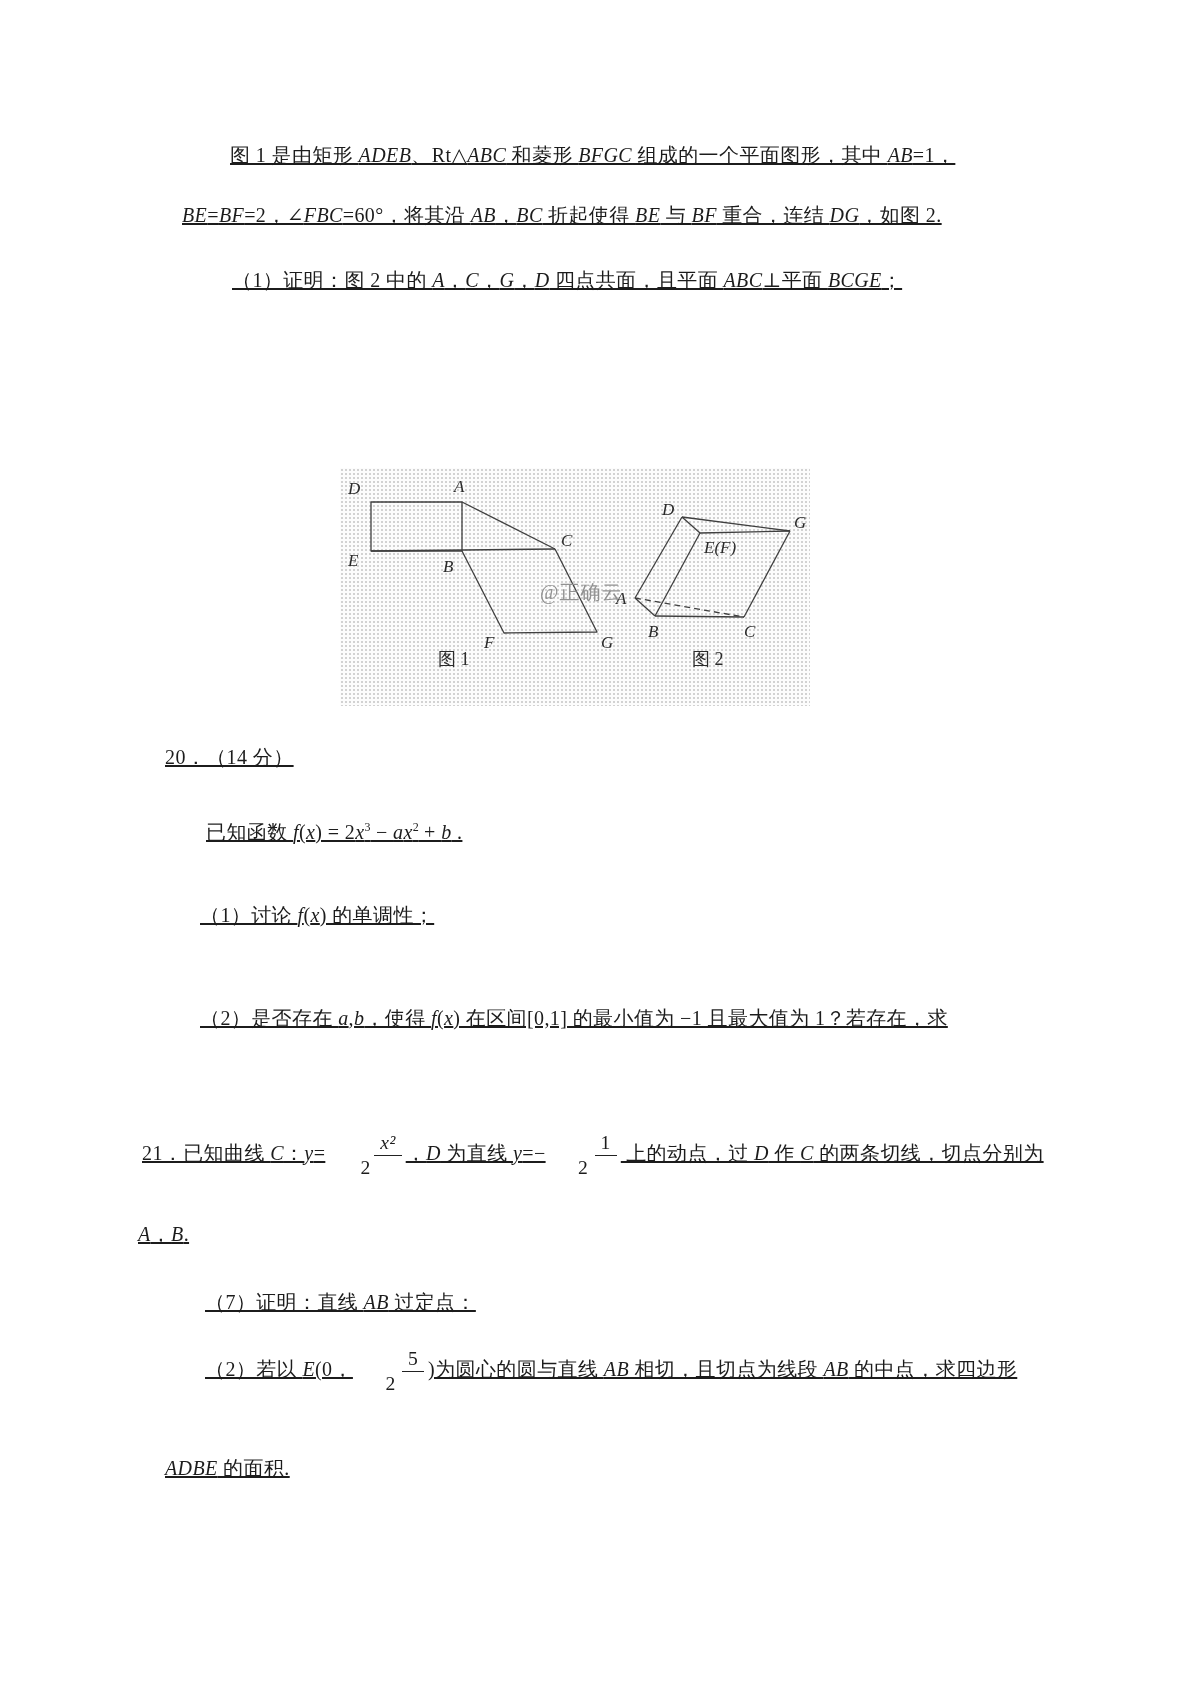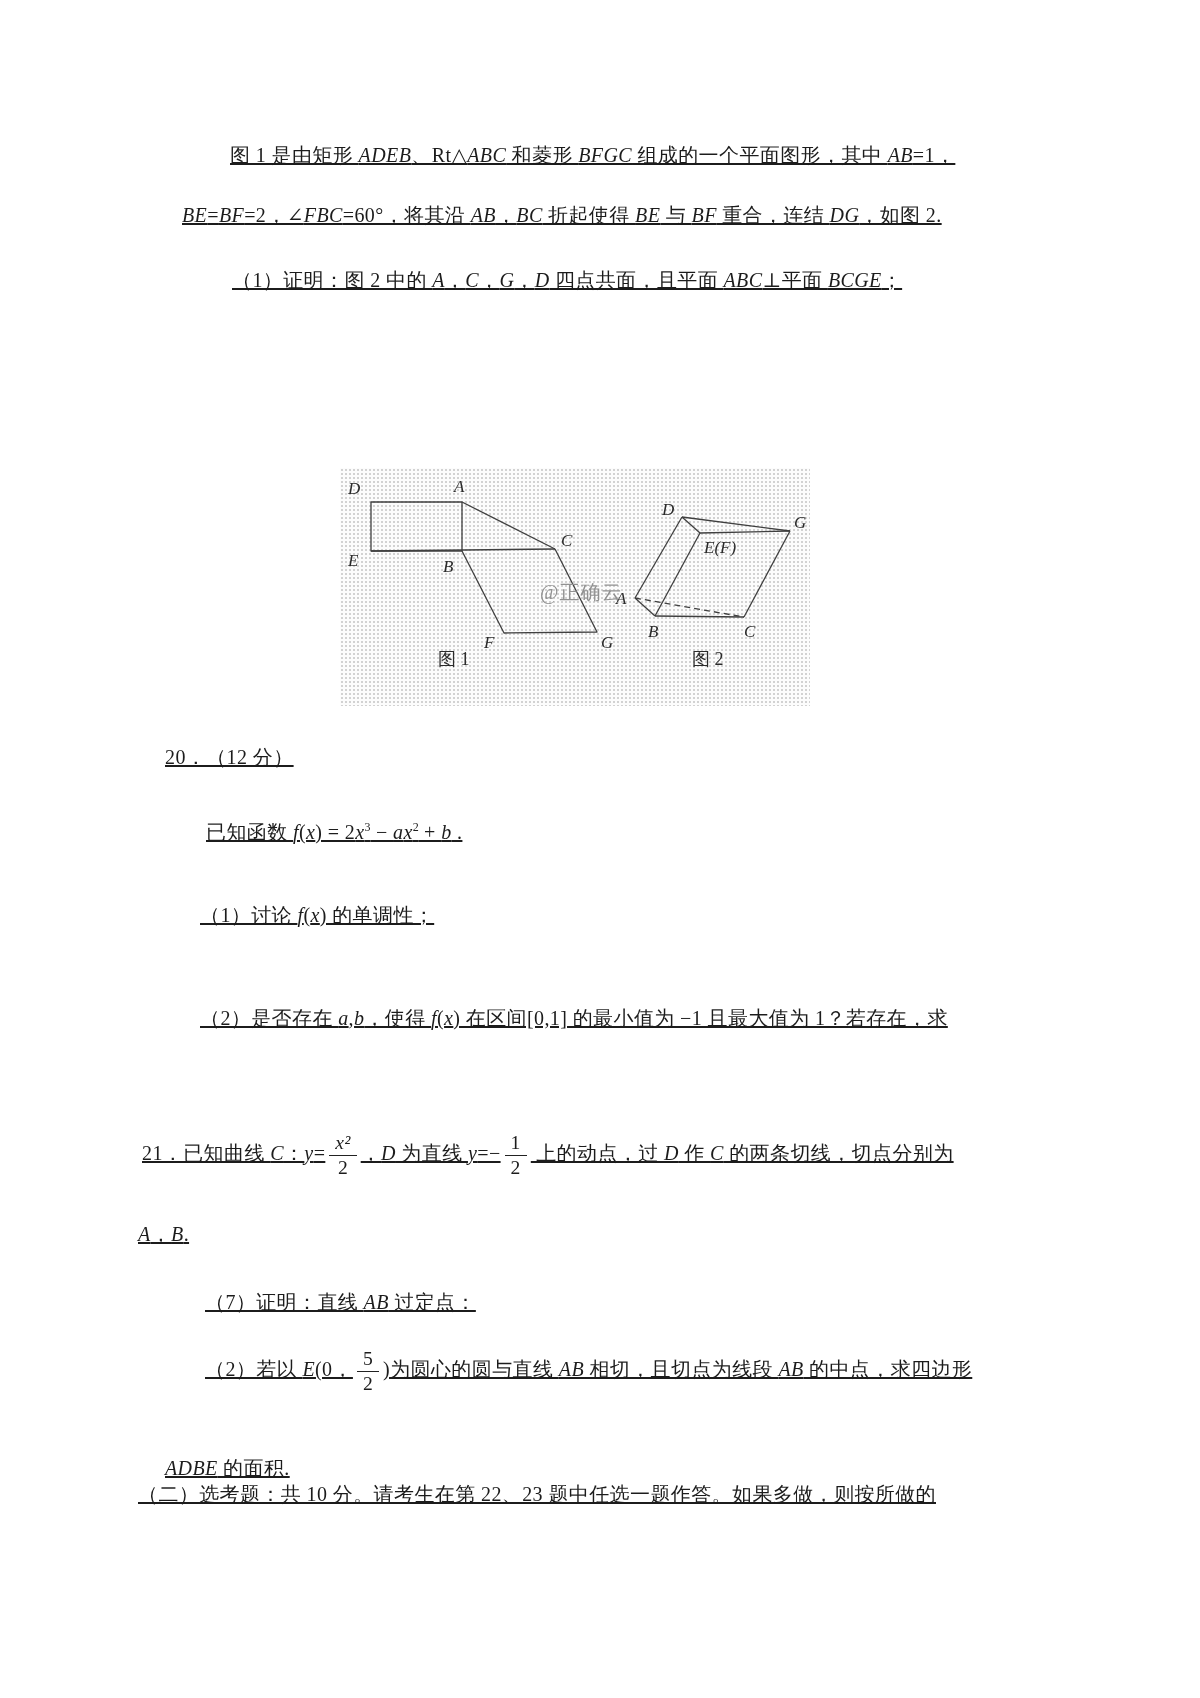--- a/index.html
+++ b/index.html
@@ -11,21 +11,21 @@
   .line{
     position:absolute; white-space:nowrap;
     font-size:20px; line-height:1.25; letter-spacing:0.4px;text-decoration:underline;
   }
   .it{font-style:italic;}
   .sup{font-size:0.6em; vertical-align:super; letter-spacing:0;}
   .frac{
     display:inline-block; vertical-align:middle; text-align:center;
     margin:0 4px; line-height:1.1; font-size:0.98em; font-style:normal;
   }
-  .frac .num{display:block; border-bottom:1.6px solid #222; padding:0 6px 1px;}
+  .frac .num{display:block; border-bottom:1.6px solid #222; padding:0 6px 1px;margin-left:45px;}
   .frac .den{display:block; padding-top:1px;}
   .frac.it .num{font-style:italic;}
   .frac.it .den{font-style:normal;}
   .figbox{
     position:absolute; left:340px; top:468px; width:470px; height:238px;
     background-color:#fcfcfc;
     background-image:radial-gradient(#d2d2d2 0.8px, transparent 0.9px);
     background-size:4px 4px;
   }
   .figbox svg{display:block; width:100%; height:100%;}
@@ -78,26 +78,25 @@
         <text class="vl" x="364" y="85">E(F)</text>
         <text class="vl" x="454" y="60">G</text>
         <text class="vl" x="276" y="136">A</text>
         <text class="vl" x="308" y="169">B</text>
         <text class="vl" x="404" y="169">C</text>
         <text class="cap" x="352" y="197">图 2</text>
       </g>
     </svg>
   </div>
 
-  <div class="line" style="left:165px; top:745px;"><span>20．（12 分）</span></div>
+  <div class="line" style="left:165px; top:745px;"><span>20．（14 分）</span></div>
   <div class="line" style="left:206px; top:820px;"><span>已知函数 </span><span class="it">f</span><span>(</span><span class="it">x</span><span>) = 2</span><span class="it">x</span><span class="sup">3</span><span> − </span><span class="it">a</span><span class="it">x</span><span class="sup">2</span><span> + </span><span class="it">b</span><span> .</span></div>
   <div class="line" style="left:200px; top:903px;"><span>（1）讨论 </span><span class="it">f</span><span>(</span><span class="it">x</span><span>) 的单调性；</span></div>
   <div class="line" style="left:200px; top:987px;margin-top:19px;"><span>（2）是否存在 </span><span class="it">a</span><span>,</span><span class="it">b</span><span>，使得 </span><span class="it">f</span><span>(</span><span class="it">x</span><span>) 在区间[0,1] 的最小值为 −1 且最大值为 1？若存在，求</span></div>
 
   <div class="line" style="left:142px; top:1132px;"><span>21．已知曲线 </span><span class="it">C</span><span>：</span><span class="it">y</span><span>=</span><span class="frac it"><span class="num">x²</span><span class="den">2</span></span><span>，</span><span class="it">D</span><span> 为直线 </span><span class="it">y</span><span>=−</span><span class="frac"><span class="num">1</span><span class="den">2</span></span><span> 上的动点，过 </span><span class="it">D</span><span> 作 </span><span class="it">C</span><span> 的两条切线，切点分别为</span></div>
   <div class="line" style="left:138px; top:1222px;text-align:center;"><span class="it">A</span><span>，</span><span class="it">B</span><span>.</span></div>
   <div class="line" style="left:205px; top:1290px;"><span>（7）证明：直线 </span><span class="it">AB</span><span> 过定点：</span></div>
   <div class="line" style="left:205px; top:1348px;"><span>（2）若以 </span><span class="it">E</span><span>(0，</span><span class="frac"><span class="num">5</span><span class="den">2</span></span><span>)为圆心的圆与直线 </span><span class="it">AB</span><span> 相切，且切点为线段 </span><span class="it">AB</span><span> 的中点，求四边形</span></div>
   <div class="line" style="left:165px; top:1420px;margin-top:36px;"><span class="it">ADBE</span><span> 的面积.</span></div>
 
-  <div class="line" style="left:138px; top:1482px;"><span>（二）选考题：共 10 分。请考生在第 22、23 题中任选一题作答。如果多做，则按所做的</span></div>
 
 </div>
 
 </body></html>

